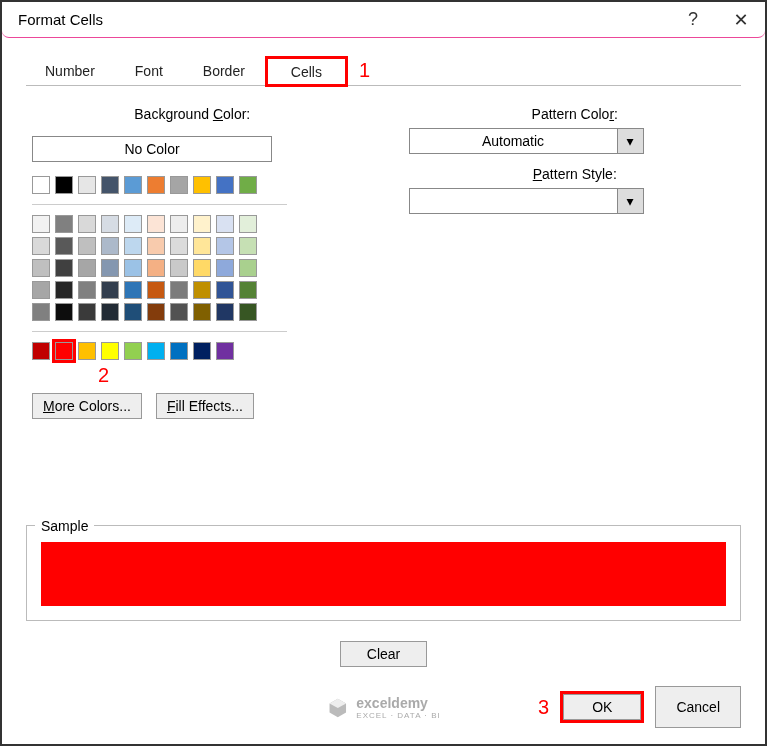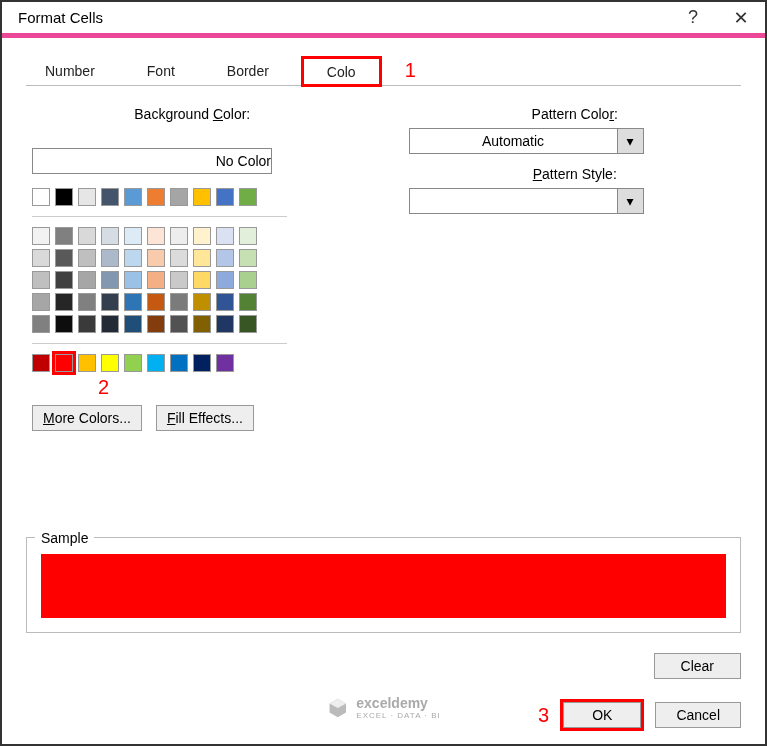--- a/index.html
+++ b/index.html
@@ -1,59 +1,59 @@
 <!DOCTYPE html>
 <html><head>
 <meta charset="utf-8">
 <style>
   * { box-sizing: border-box; font-family: "Segoe UI", Tahoma, sans-serif; font-size: 14px; }
   body { margin: 0; background: #fff; width: 767px; height: 746px; position: relative; border: 2px solid #333; }
-  .titlebar { height: 36px; background: #fff; border-bottom: 5px solid #ec4899; display: flex; align-items: center; padding: 0 0 0 16px; }
+  .titlebar { height: 36px; background: #fff; border-bottom: 1px solid #ec4899; display: flex; align-items: center; padding: 0 0 0 16px; border-radius: 7px; }
   .titlebar .title { flex: 1; font-size: 15px; }
   .titlebar .tbtn { width: 48px; height: 36px; display: flex; align-items: center; justify-content: center; font-size: 18px; color: #333; cursor: pointer; }
-  .tabs { margin: 18px 24px 0 24px; display: flex; border-bottom: 1px solid #bbb; gap: 12px; }
+  .tabs { margin: 18px 24px 0 24px; display: flex; border-bottom: 1px solid #bbb; }
   .tab { padding: 6px 18px; border: 1px solid transparent; border-bottom: none; margin-right: 2px; color: #222; cursor: pointer; }
   .tab.active { border-color: #bbb; background: #fff; position: relative; top: 1px; }
   .tab.hl { outline: 3px solid #f00; outline-offset: -2px; padding: 6px 24px; }
   .annot { color: #f00; font-size: 20px; font-weight: 400; margin-left: 10px; align-self: center; }
   .body { padding: 16px 24px; display: flex; gap: 50px; }
   .col { flex: 1; }
   .label { display:block; margin: 4px 0 6px 0; text-align: center; }
-  .no-color-btn { display: inline-block; width: 240px; text-align: right; padding: 4px 0; border: 1px solid #888; margin: 20px 0 10px 6px; cursor: pointer; }
+  .no-color-btn { display: inline-block; width: 240px; text-align: center; padding: 4px 0; border: 1px solid #888; margin: 8px 0 10px 6px; cursor: pointer; }
   .swatch-row { display: flex; gap: 5px; margin: 4px 0; padding-left: 6px;}
   .sw { width: 18px; height: 18px; border: 1px solid #999; cursor: pointer; }
   .sw.sel { outline: 3px solid #f00; outline-offset: 0px; }
   .divider { height:1px; background:#ccc; margin:10px 6px; width: 255px;}
   .btn { border: 1px solid #999; background: #eee; padding: 4px 10px; cursor: pointer; display:inline-block;}
   .dd { width: 235px; border: 1px solid #888; height: 26px; display:flex; align-items:center; }
   .dd .val { flex:1; text-align:center; }
   .dd .arr { width: 26px; height: 100%; border-left: 1px solid #888; background:#ddd; display:flex; align-items:center; justify-content:center; }
   .fieldset { margin: 10px 24px 0 24px; border: 1px solid #bbb; padding: 14px; }
   .legend { position: relative; top: -22px; left: -6px; background:#fff; padding:0 6px; display:inline-block; }
   .sample-box { background: #f00; height: 64px; margin-top: -14px; }
   .footer { position: absolute; right: 24px; left: 24px; bottom: 16px; display:flex; justify-content:flex-end; gap:14px; align-items:center;}
-  .clear-row { display:flex; justify-content:flex-end; margin: 20px 24px 0 24px;}
+  .clear-row { display:flex; justify-content:center; margin: 20px 24px 0 24px;}
   .footer .ok { outline: 3px solid #f00; padding: 4px 28px; }
   .under { text-decoration: underline; }
   .watermark { position:absolute; left:50%; transform:translateX(-50%); bottom: 24px; color:#aaa; font-size:13px; display:flex; align-items:center; gap:8px; pointer-events:none;}
 </style>
 </head>
 <body>
 
 <div class="titlebar">
   <span class="title">Format Cells</span>
   <div class="tbtn">?</div>
   <div class="tbtn">✕</div>
 </div>
 
 <div class="tabs">
   <div class="tab">Number</div>
   <div class="tab">Font</div>
   <div class="tab">Border</div>
-  <div class="tab active hl">Colo</div>
+  <div class="tab active hl">Cells</div>
   <span class="annot">1</span>
 </div>
 
 <div class="body">
   <div class="col">
     <span class="label">
       <span>Background </span><span class="under">C</span><span>olor:</span>
     </span>
     <div class="no-color-btn">No Color</div>
 
@@ -188,14 +188,14 @@
     </svg>
   <div>
     <div style="font-weight:600">exceldemy</div>
     <div style="font-size:8px; letter-spacing:1px">EXCEL · DATA · BI</div>
   </div>
 </div>
 
 <div class="footer">
   <span class="annot">3</span>
   <span class="btn ok">OK</span>
-  <span class="btn" style="padding:4px 20px">Cancel</span>
+  <span class="btn" style="padding:12px 20px">Cancel</span>
 </div>
 
 </body></html>

